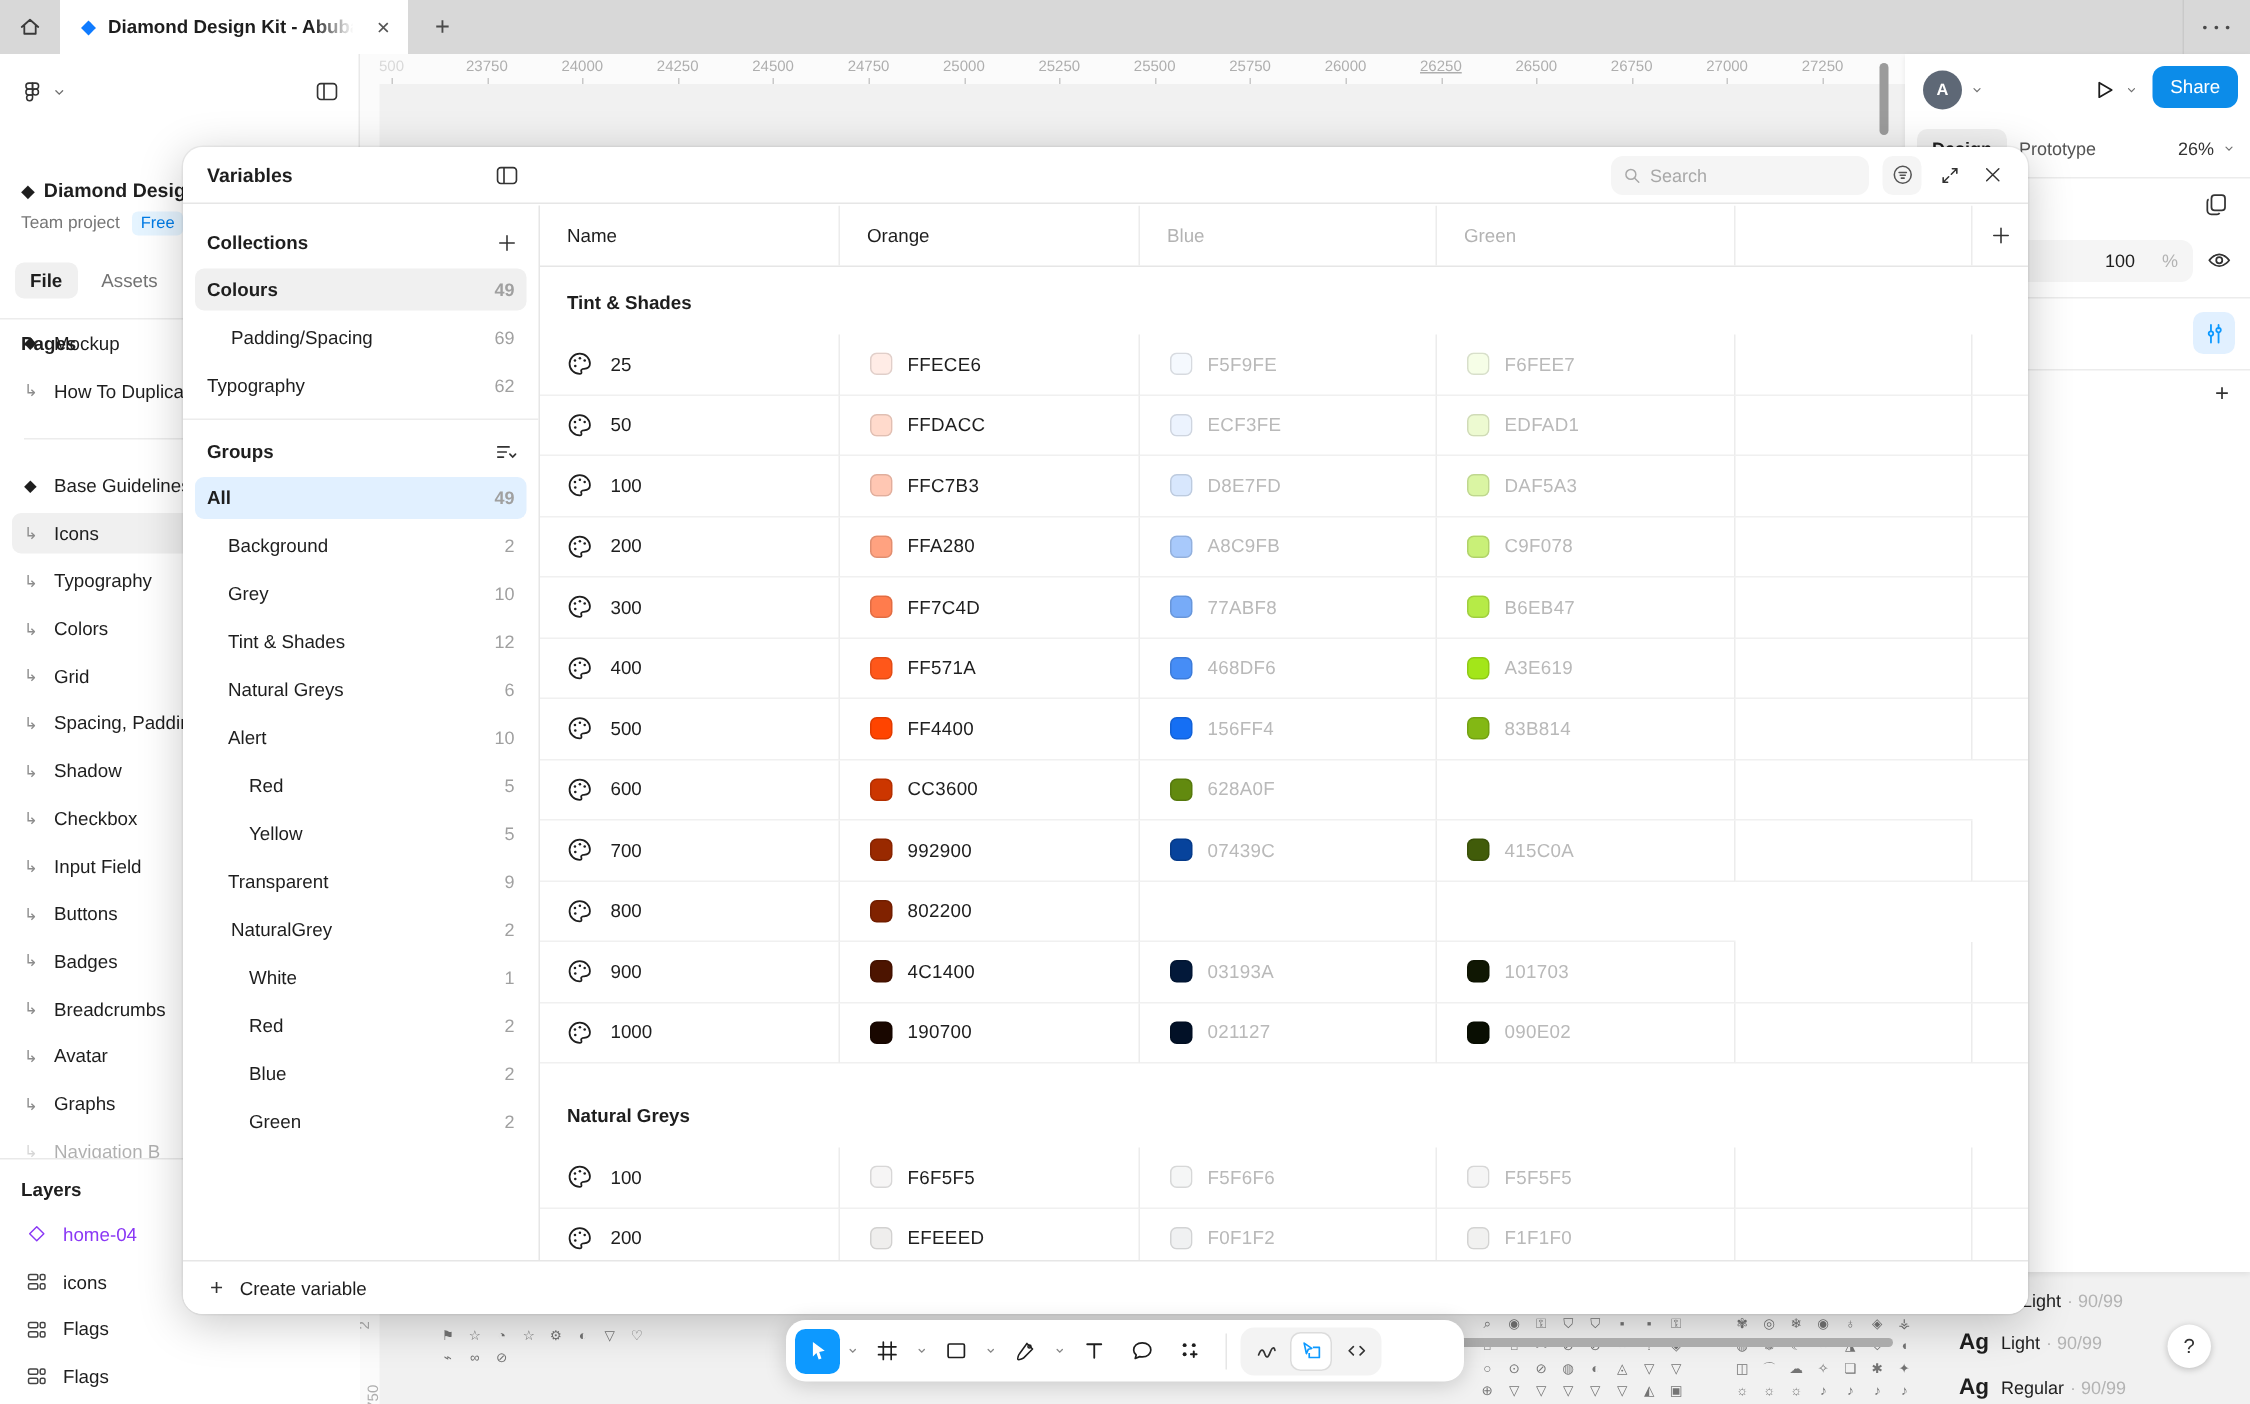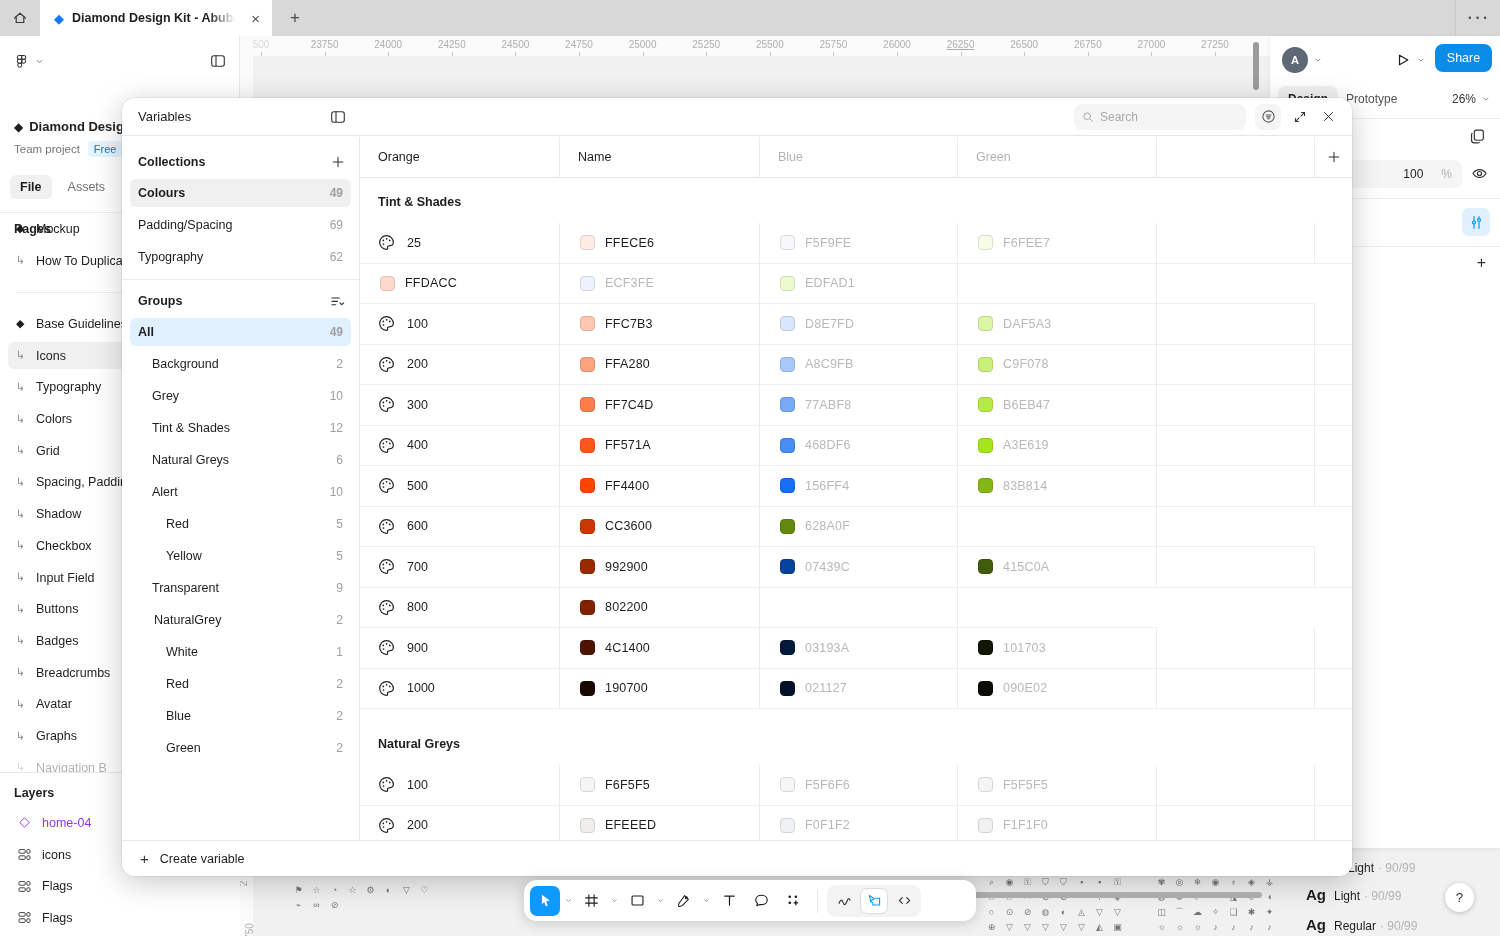--- a/index.html
+++ b/index.html
@@ -89,21 +89,21 @@
   .tb-btn.sel { background:#0d99ff; color:#fff; }
   .tb-chev { width:12px; display:flex; justify-content:center; color:#888; }
   #tb-divider { width:1px; height:24px; background:#e6e6e6; margin:0 7px; }
   #tb-seg { height:32px; background:#f3f3f3; border-radius:9px; display:flex; align-items:center; padding:0 3px; gap:2px; }
   .seg-btn { width:28px; height:26px; display:flex; align-items:center; justify-content:center; color:#333; border-radius:7px; }
   .seg-btn.sel { background:#fff; border:1px solid #dcdcdc; color:#0d99ff; }
 
   
   #modal { position:absolute; left:122px; top:98px; width:1230px; height:778px; background:#fff; border-radius:13px; box-shadow:0 6px 30px rgba(0,0,0,.22), 0 0 0 1px rgba(0,0,0,.05); z-index:20; overflow:hidden; }
   #m-header { position:absolute; left:0; top:0; width:1230px; height:38px; border-bottom:1px solid #e6e6e6; display:flex; align-items:center; padding:0 14px 0 16px; }
-  #m-title { font-size:13px; font-weight:400; }
+  #m-title { font-size:13px; font-weight:700; }
   #m-panel-toggle { position:absolute; left:208px; color:#333; top:11px; }
   #m-header-right { margin-left:auto; display:flex; align-items:center; gap:9px; }
   #m-search { width:172px; height:26px; background:#f5f5f5; border-radius:8px; display:flex; align-items:center; padding:0 8px; gap:6px; color:#a8a8a8; }
   #m-search input { border:0; outline:0; background:transparent; font-size:12px; width:120px; font-family:inherit; }
   #m-search input::placeholder { color:#a8a8a8; }
   #m-filter { width:26px; height:26px; background:#f5f5f5; border-radius:7px; display:flex; align-items:center; justify-content:center; color:#555; }
   .m-hicon { color:#333; display:flex; padding:0 3px; }
   #m-left { position:absolute; left:0; top:39px; width:238px; height:703px; border-right:1px solid #e6e6e6; }
   .m-sec-head { display:flex; align-items:center; padding:0 14px 0 16px; height:30px; font-size:12.5px; font-weight:600; }
   .m-sec-head .right { margin-left:auto; color:#333; display:flex; }
@@ -558,21 +558,21 @@
             <svg width="14" height="14" viewBox="0 0 16 16" fill="none" stroke="currentColor" stroke-width="1.2" stroke-linecap="round">
               <path d="M8 2.5v11M2.5 8h11"></path>
             </svg>
           </span>
       </div>
       <div id="collections-list">
           <div class="m-list-item selgrey bold" style="padding-left: 16px;">
             <span>Colours</span>
             <span class="cnt">49</span>
           </div>
-          <div class="m-list-item" style="padding-left: 16px;">
+          <div class="m-list-item" style="padding-left: 32px;">
             <span>Padding/Spacing</span>
             <span class="cnt">69</span>
           </div>
           <div class="m-list-item" style="padding-left: 16px;">
             <span>Typography</span>
             <span class="cnt">62</span>
           </div>
         </div>
       <div id="m-left-divider"></div>
       <div class="m-sec-head">
@@ -638,22 +638,22 @@
             <span class="cnt">2</span>
           </div>
           <div class="m-list-item" style="padding-left: 44px;">
             <span>Green</span>
             <span class="cnt">2</span>
           </div>
         </div>
     </div>
     <div id="m-table">
       <div class="t-grid t-head" id="t-head">
+          <div class="cell">Name</div>
           <div class="cell">Orange</div>
-          <div class="cell">Name</div>
           <div class="cell muted">Blue</div>
           <div class="cell muted">Green</div>
           <div class="cell"></div>
           <div class="cell last">
             <svg width="14" height="14" viewBox="0 0 16 16" fill="none" stroke="#333" stroke-width="1.2" stroke-linecap="round">
               <path d="M8 2.5v11M2.5 8h11"></path>
             </svg>
           </div>
         </div>
       <div id="t-body">
@@ -680,20 +680,32 @@
               <span class="hex muted">F5F9FE</span>
             </div>
             <div class="cell val-cell">
               <span class="swatch" style="background: rgb(246, 254, 231);"></span>
               <span class="hex muted">F6FEE7</span>
             </div>
             <div class="cell"></div>
             <div class="cell last"></div>
           </div>
           <div class="t-grid t-row">
+            <div class="cell name-cell">
+              <span>
+                <svg width="17" height="17" viewBox="0 0 16 16" fill="none" stroke="#1e1e1e" stroke-width="1.1">
+                  <path d="M8 1.6a6.4 6.4 0 1 0 0 12.8c1 0 1.3-.7 1-1.4-.3-.8 0-1.4.8-1.7.9-.3 4.6.4 4.6-3.3A6.4 6.4 0 0 0 8 1.6z"></path>
+                  <circle cx="5" cy="6" r=".8" fill="#1e1e1e" stroke="none"></circle>
+                  <circle cx="8.1" cy="4.5" r=".8" fill="#1e1e1e" stroke="none"></circle>
+                  <circle cx="11.1" cy="6" r=".8" fill="#1e1e1e" stroke="none"></circle>
+                  <circle cx="5.2" cy="9.4" r=".8" fill="#1e1e1e" stroke="none"></circle>
+                </svg>
+              </span>
+              <span>50</span>
+            </div>
             <div class="cell val-cell">
               <span class="swatch" style="background: rgb(255, 218, 204);"></span>
               <span class="hex">FFDACC</span>
             </div>
             <div class="cell val-cell">
               <span class="swatch" style="background: rgb(236, 243, 254);"></span>
               <span class="hex muted">ECF3FE</span>
             </div>
             <div class="cell val-cell">
               <span class="swatch" style="background: rgb(237, 250, 209);"></span>

